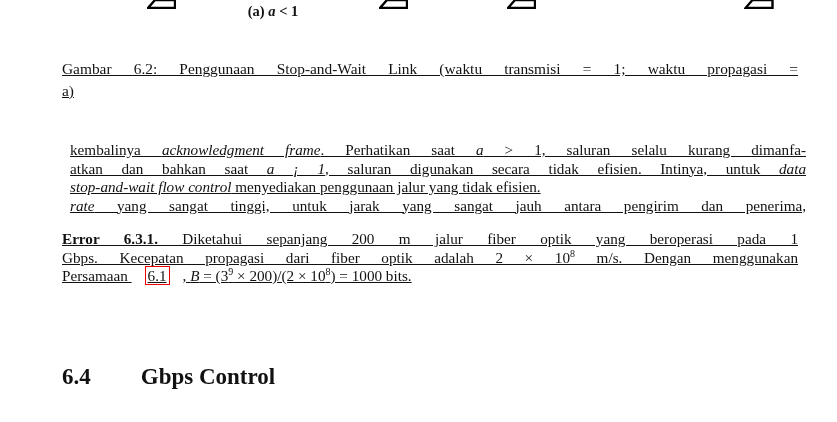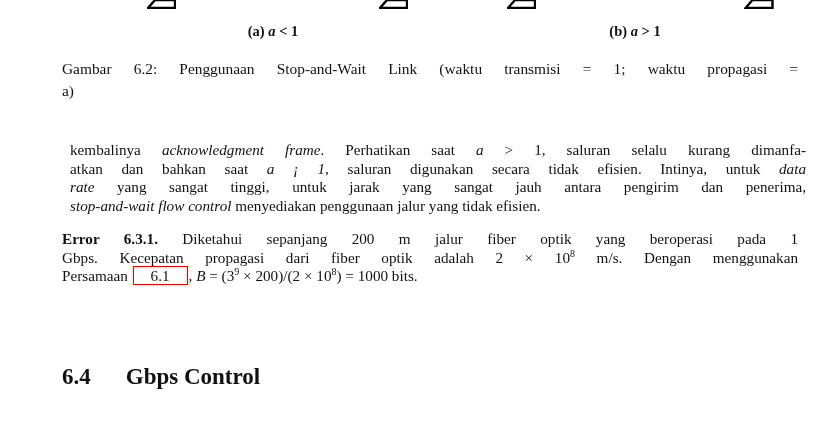--- a/index.html
+++ b/index.html
@@ -12,50 +12,50 @@
   body{
     width:837px;height:422px;position:relative;overflow:hidden;
     font-family:"Liberation Serif","DejaVu Serif",serif;
     color:var(--text);
   }
   .it{font-style:italic;}
   .bf{font-weight:bold;}
   .sup{font-size:10px;vertical-align:6px;line-height:0;}
   .eqlink{
     border:1.5px solid var(--accent-red);
-    padding:0 17px;margin:0 1px;
+    padding:0 2px;margin:0 13px;
     cursor:pointer;
   }
   
   .fig-strip{position:absolute;top:0;left:0;width:837px;height:22px;}
   .frame-icon{position:absolute;top:0;}
   .frame-icon svg{display:block;}
   .fi-1{left:147px;}
   .fi-2{left:379px;}
   .fi-3{left:507px;}
   .fi-4{left:744px;}
   .subcaption{
     position:absolute;top:3px;width:120px;text-align:center;
-    font-size:14.5px;line-height:16px;margin-top:20px;
+    font-size:14.5px;line-height:16px;
   }
   .sc-a{left:213px;}
   .sc-b{left:575px;}
   
   .col{position:absolute;left:62px;width:736px;}
-  .line{font-size:15.2px;line-height:18.5px;white-space:nowrap;}
+  .line{font-size:15.2px;line-height:18.5px;white-space:nowrap;text-decoration:underline;}
   .fj{white-space:normal;text-align:justify;text-align-last:justify;}
   .figcap{top:58px;}
   .figcap .line{font-size:15.4px;line-height:22px;}
   .para1{top:141px;margin-left:8px;}
   .contoh{top:230px;}
   .section-heading{
     position:absolute;left:62px;top:363px;
     font-size:23px;font-weight:bold;line-height:28px;
   }
-  .section-number{margin-right:35px;}
+  .section-number{margin-right:50px;}
 </style>
 </head>
 <body>
 
 <div class="fig-strip">
   <span class="frame-icon fi-1">
     <svg width="29" height="9" viewBox="0 0 29 9">
         <polygon points="8,0 28,0 28,8 1,8" fill="#ffffff" stroke="#000000" stroke-width="2.4"></polygon>
       </svg>
   </span>
@@ -68,33 +68,32 @@
     <svg width="29" height="9" viewBox="0 0 29 9">
         <polygon points="8,0 28,0 28,8 1,8" fill="#ffffff" stroke="#000000" stroke-width="2.4"></polygon>
       </svg>
   </span>
   <span class="frame-icon fi-4">
     <svg width="30" height="9" viewBox="0 0 29 9">
         <polygon points="8,0 28,0 28,8 1,8" fill="#ffffff" stroke="#000000" stroke-width="2.4"></polygon>
       </svg>
   </span>
   <div class="subcaption sc-a"><span class="bf">(a) </span><span class="it bf">a</span><span class="bf"> &lt; 1</span></div>
-  <div class="subcaption sc-b"><span class="bf">(b) </span><span class="it bf">a</span><span class="bf"> &gt; 1</span></div>
 </div>
 
 <div class="col figcap">
   <div class="line fj"><span>Gambar 6.2: Penggunaan Stop-and-Wait Link (waktu transmisi = 1; waktu propagasi =</span></div>
   <div class="line"><span>a)</span></div>
 </div>
 
 <div class="col para1">
   <div class="line fj"><span>kembalinya </span><span class="it">acknowledgment frame</span><span>. Perhatikan saat </span><span class="it">a</span><span> &gt; 1, saluran selalu kurang dimanfa-</span></div>
   <div class="line fj"><span>atkan dan bahkan saat </span><span class="it">a ¡ 1</span><span>, saluran digunakan secara tidak efisien. Intinya, untuk </span><span class="it">data</span></div>
+  <div class="line"><span class="it">stop-and-wait flow control</span><span> menyediakan penggunaan jalur yang tidak efisien.</span></div>
   <div class="line fj"><span class="it">rate</span><span> yang sangat tinggi, untuk jarak yang sangat jauh antara pengirim dan penerima,</span></div>
-  <div class="line"><span class="it">stop-and-wait flow control</span><span> menyediakan penggunaan jalur yang tidak efisien.</span></div>
 </div>
 
 <div class="col contoh">
   <div class="line fj"><span class="bf">Error 6.3.1.</span><span> Diketahui sepanjang 200 m jalur fiber optik yang beroperasi pada 1</span></div>
   <div class="line fj"><span>Gbps. Kecepatan propagasi dari fiber optik adalah 2 × 10</span><span class="sup">8</span><span> m/s. Dengan menggunakan</span></div>
   <div class="line"><span>Persamaan </span><span class="eqlink">6.1</span><span>, </span><span class="it">B</span><span> = (3</span><span class="sup">9</span><span> × 200)/(2 × 10</span><span class="sup">8</span><span>) = 1000 bits.</span></div>
 </div>
 
 <div class="section-heading">
   <span class="section-number">6.4</span><span>Gbps Control</span>

